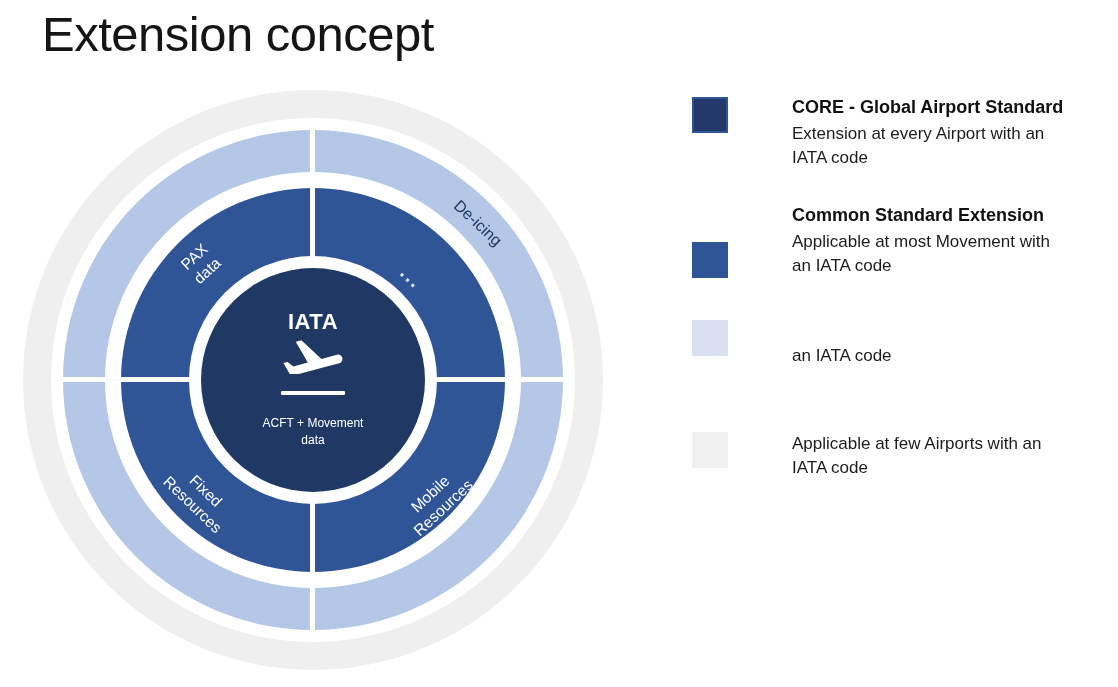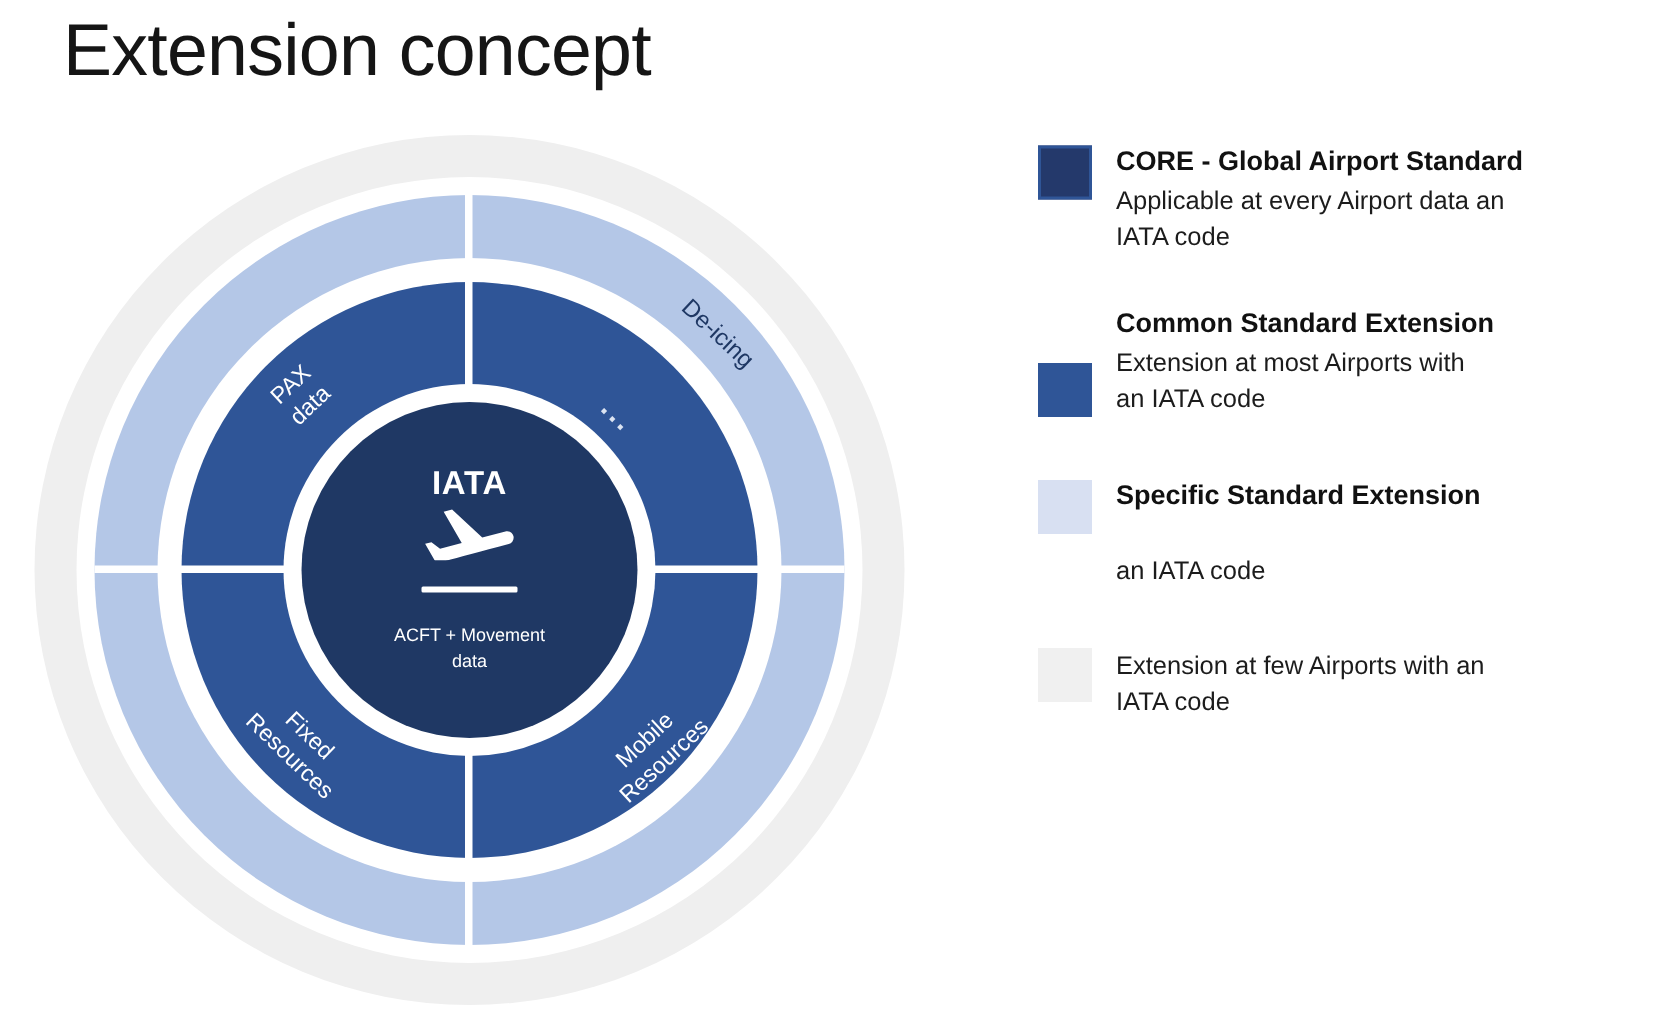--- a/index.html
+++ b/index.html
@@ -41,21 +41,21 @@
     position:absolute;left:313px;top:322px;transform:translate(-50%,-50%);
     font-size:22px;font-weight:bold;color:#fff;letter-spacing:0.5px;
   }
   .core-plane{position:absolute;left:313px;top:358px;transform:translate(-50%,-50%);}
   .core-underline{position:absolute;left:281px;top:391px;width:64px;height:4px;background:#fff;border-radius:1px;}
   .core-sub{
     position:absolute;left:313px;top:432px;transform:translate(-50%,-50%);
     font-size:12px;color:#fff;text-align:center;line-height:1.38;white-space:nowrap;
   }
   
-  .legend-item{position:absolute;left:692px;display:flex;align-items:flex-start;}
+  .legend-item{position:absolute;left:692px;display:flex;align-items:flex-start;gap:48px;}
   .legend-swatch{width:36px;height:36px;flex:0 0 36px;box-sizing:border-box;}
   .legend-swatch.bordered{border:2px solid transparent;}
   .legend-text{margin-left:16px;width:310px;}
   .legend-title{font-size:18px;font-weight:bold;color:#111;margin:0 0 3px 0;line-height:1.2;}
   .legend-desc{font-size:17px;color:#1c1c1c;line-height:1.42;margin:0;}
 </style>
 </head>
 <body>
 
 <div class="stage">
@@ -106,52 +106,51 @@
     </div>
   </div>
 
   <div>
 
     <div class="legend-item" style="top:97px;">
       <div class="legend-swatch bordered" style="background-color: rgb(36, 57, 107); border-color: rgb(47, 85, 151);"></div>
       <div class="legend-text">
         <p class="legend-title">CORE - Global Airport Standard</p>
         <p class="legend-desc">
-          <span>Applicable at every Airport data an</span><br>
+          <span>Extension at every Airport with an</span><br>
           <span>IATA code</span>
         </p>
       </div>
     </div>
 
     <div class="legend-item" style="top:205px;align-items:flex-end;">
       <div class="legend-swatch" style="background-color: rgb(47, 85, 151);"></div>
       <div class="legend-text">
         <p class="legend-title">Common Standard Extension</p>
         <p class="legend-desc">
-          <span>Extension at most Airports with</span><br>
+          <span>Applicable at most Movement with</span><br>
           <span>an IATA code</span>
         </p>
       </div>
     </div>
 
     <div class="legend-item" style="top:320px;">
       <div class="legend-swatch" style="background-color: rgb(216, 224, 242);"></div>
       <div class="legend-text">
-        <p class="legend-title">Specific Standard Extension</p>
         <p class="legend-desc">
           <br>
           <span>an IATA code</span>
         </p>
       </div>
     </div>
 
     <div class="legend-item" style="top:432px;">
       <div class="legend-swatch" style="background-color: rgb(240, 240, 240);"></div>
       <div class="legend-text">
         <p class="legend-desc">
-          <span>Extension at few Airports with an</span><br>
+          <span>Applicable at few Airports with an</span><br>
           <span>IATA code</span>
         </p>
       </div>
     </div>
 
   </div>
 </div>
 
 </body></html>

